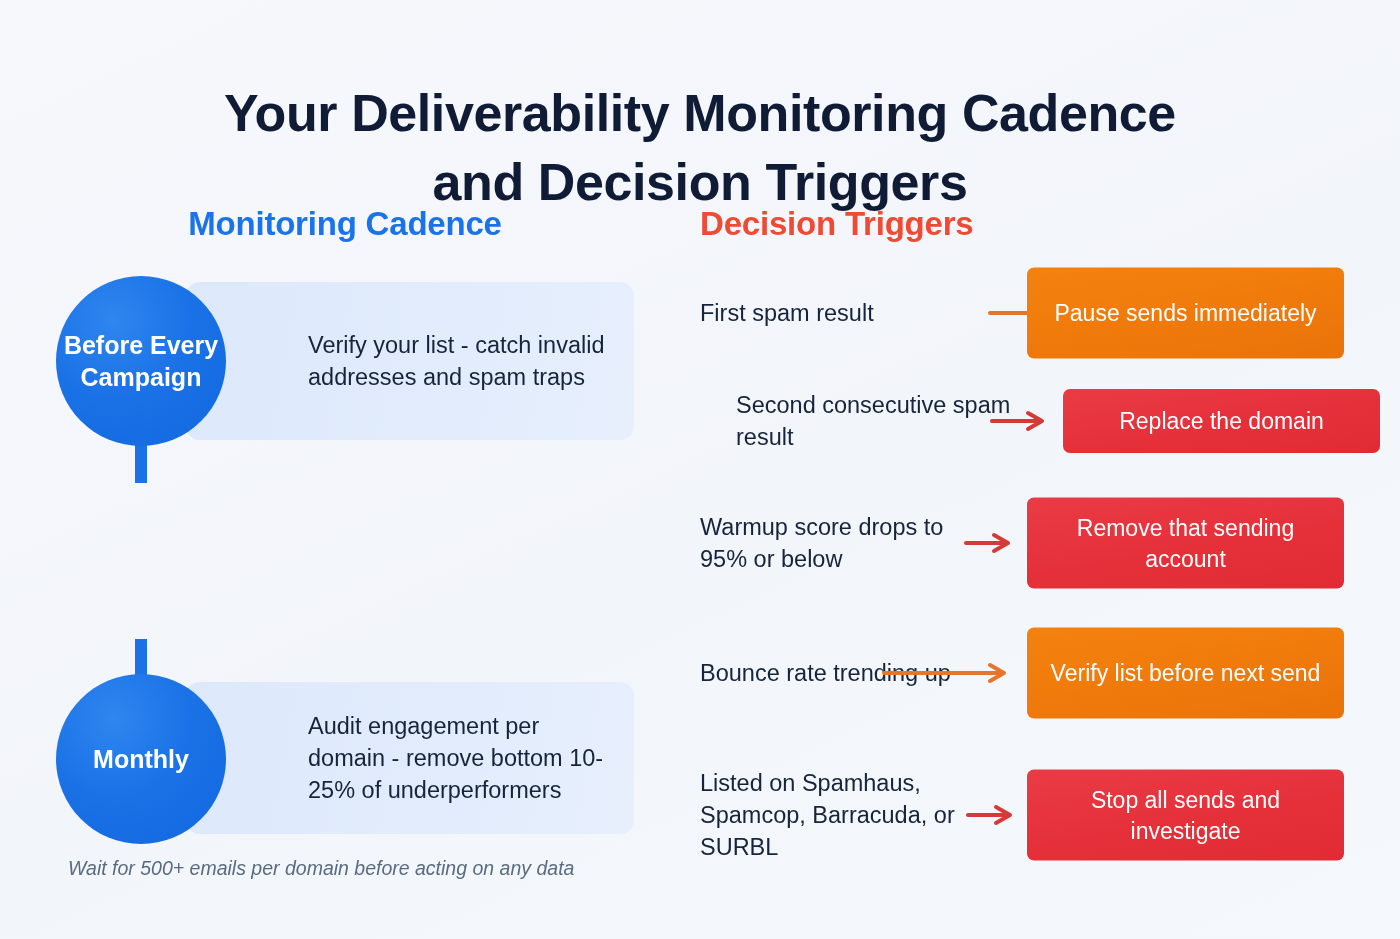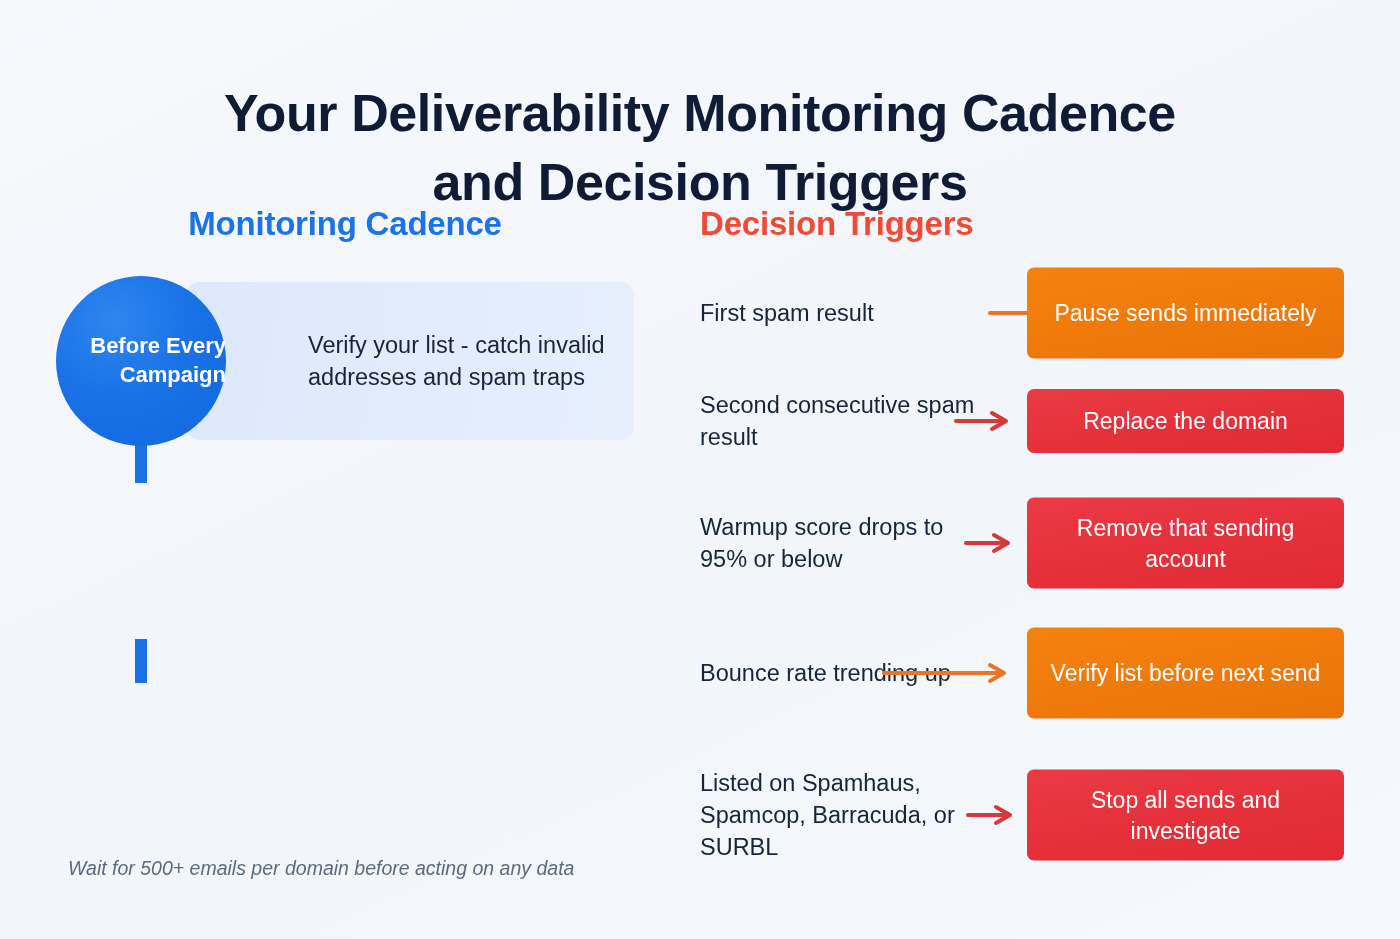--- a/index.html
+++ b/index.html
@@ -105,22 +105,22 @@
     position: absolute;
     left: 0;
     width: 170px;
     height: 170px;
     border-radius: 50%;
     background: radial-gradient(circle at 34% 26%, #2f86f0 0%, #1a72e6 45%, #1268e0 100%);
     color: #ffffff;
     display: flex;
     align-items: center;
     justify-content: center;
-    text-align: right;
-    font-size: 22px;
+    text-align: center;
+    font-size: 25px;
     font-weight: bold;
     line-height: 1.3;
     z-index: 2;
   }
   .tl-row.r0 .tl-circle { top: -3px; }
   .tl-row.r1 .tl-circle { top: -5px; }
   .tl-row.r2 .tl-circle { top: -5px; }
 
   .tl-connector {
     position: absolute;
@@ -150,21 +150,21 @@
     height: 600px;
   }
   .tr-row {
     position: absolute;
     left: 0;
     width: 660px;
     height: 82px;
     display: block;
   }
   .tr-row.t0 { top: 0px; }
-  .tr-row.t1 { top: 108px; }
+  .tr-row.t1 { top: 108px; margin-left: 36px; }
   .tr-row.t2 { top: 230px; }
   .tr-row.t3 { top: 360px; }
   .tr-row.t4 { top: 490px; margin-top: 12px; }
 
   .tr-label {
     position: absolute;
     left: 2px;
     top: 50%;
     transform: translateY(-50%);
     width: 275px;
@@ -222,20 +222,26 @@
     <div class="tl-connector c1"></div>
 
     <div class="tl-row r0">
       <div class="tl-card">
         <div class="tl-card-text">Verify your list - catch invalid addresses and spam traps</div>
       </div>
       <div class="tl-circle">Before Every Campaign</div>
     </div>
 
 
+    <div class="tl-row r2">
+      <div class="tl-card">
+        <div class="tl-card-text">Audit engagement per domain - remove bottom 10-25% of underperformers</div>
+      </div>
+      <div class="tl-circle">Monthly</div>
+    </div>
 
   </div>
 
   <div class="footnote">Wait for 500+ emails per domain before acting on any data</div>
 
   <div class="triggers">
 
     <div class="tr-row t0">
       <div class="tr-label">First spam result</div>
       <svg class="tr-arrow" style="left:290px;width:120px" viewBox="0 0 120 22" width="120" height="22">

